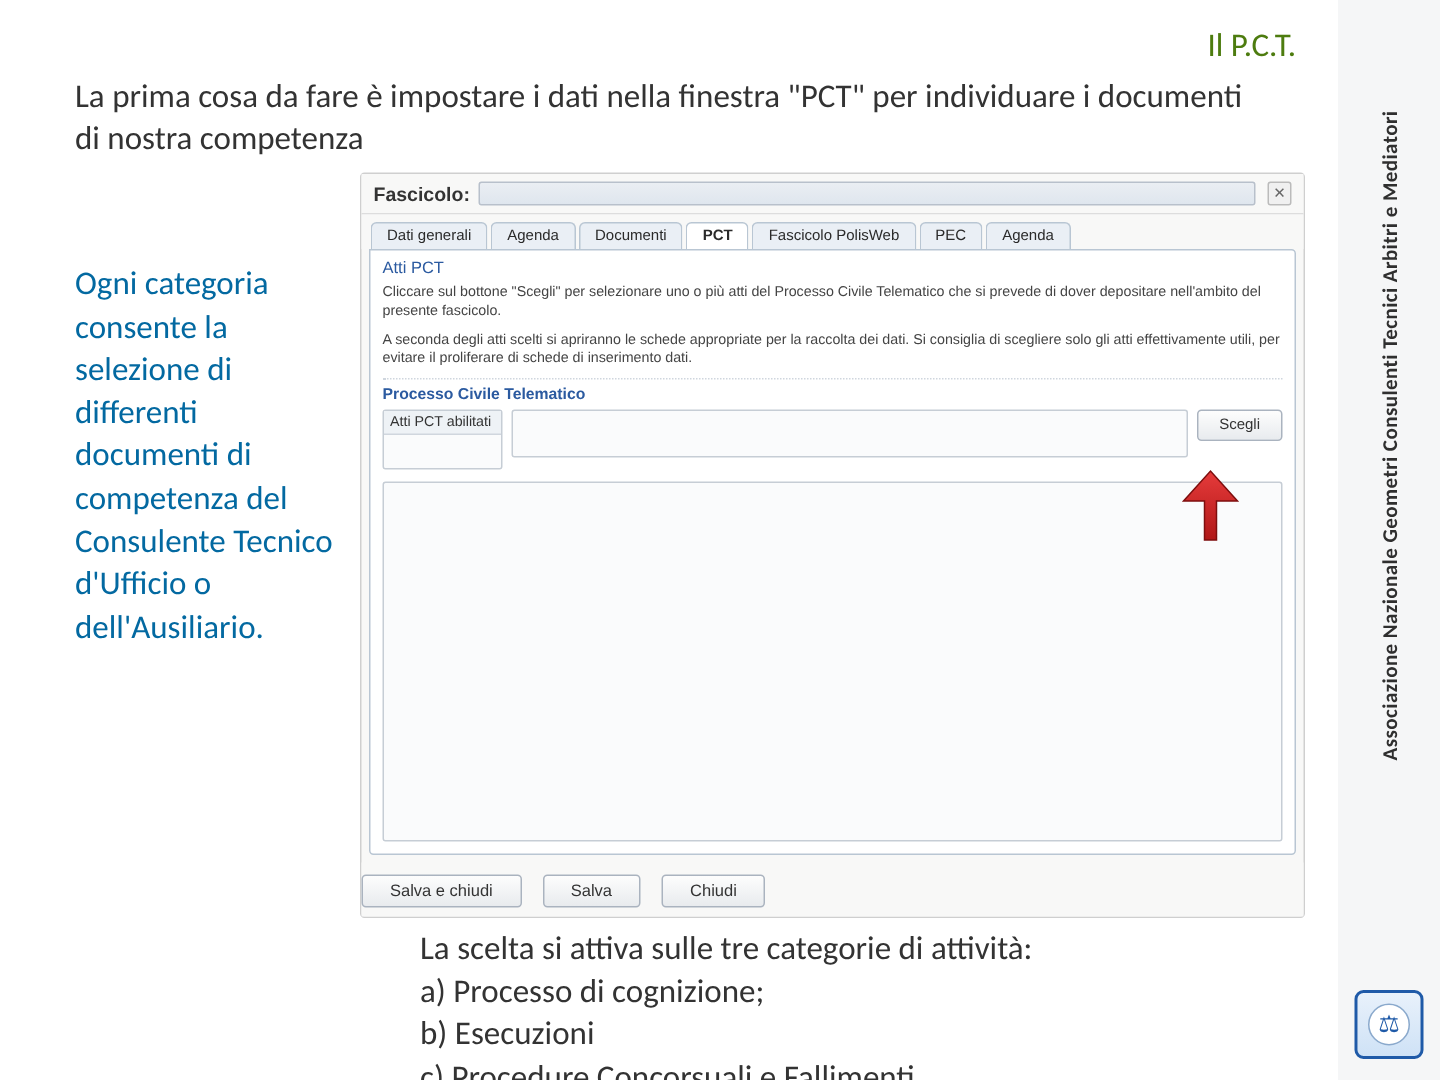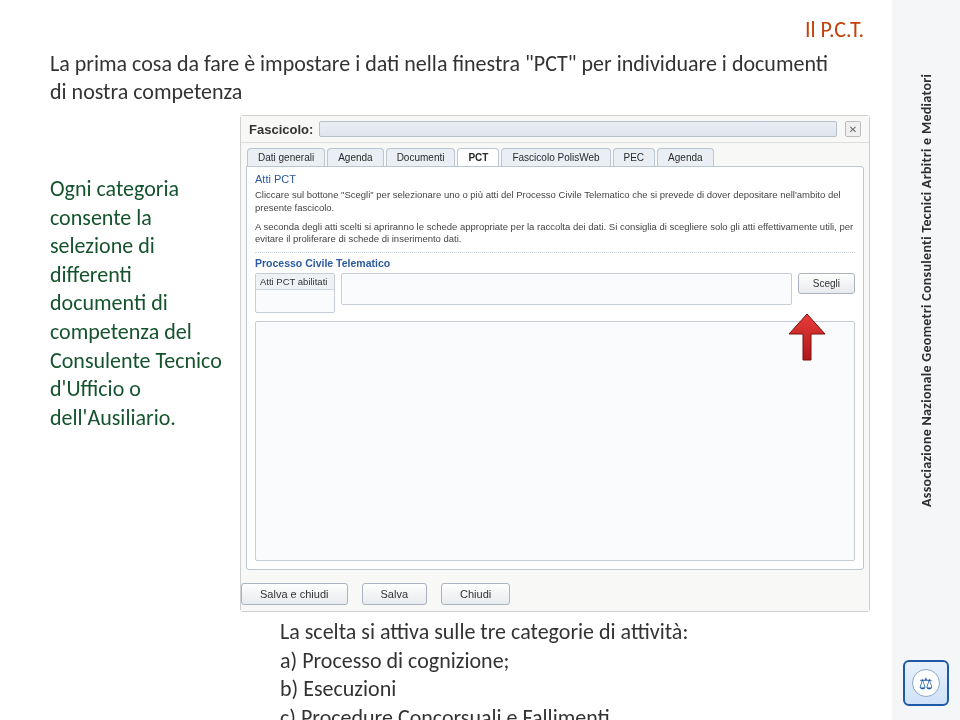--- a/index.html
+++ b/index.html
@@ -16,39 +16,39 @@
     left: 0; top: 0;
     width: 890px;
     height: 720px;
     padding: 18px 20px 10px 50px;
   }
   .top-right-label {
     position: absolute;
     top: 16px;
     right: 26px;
     font-size: 22px;
-    color: #c2410c;
+    color: #4d7c0f;
   }
   .intro {
     font-size: 22px;
     color: #333;
     line-height: 1.25;
     margin-top: 32px;
     margin-bottom: 10px;
     width: 780px;
   }
   .body-row {
     display: flex;
     gap: 10px;
     align-items: flex-start;
   }
   .left-col {
     width: 180px;
     font-size: 22px;
-    color: #14532d;
+    color: #0369a1;
     line-height: 1.3;
     padding-top: 60px;
   }
   .screenshot {
     width: 630px;
     background: #f8f8f7;
     border: 1px solid #cfcfcf;
     border-radius: 3px;
     font-family: Arial, sans-serif;
     font-size: 10px;

